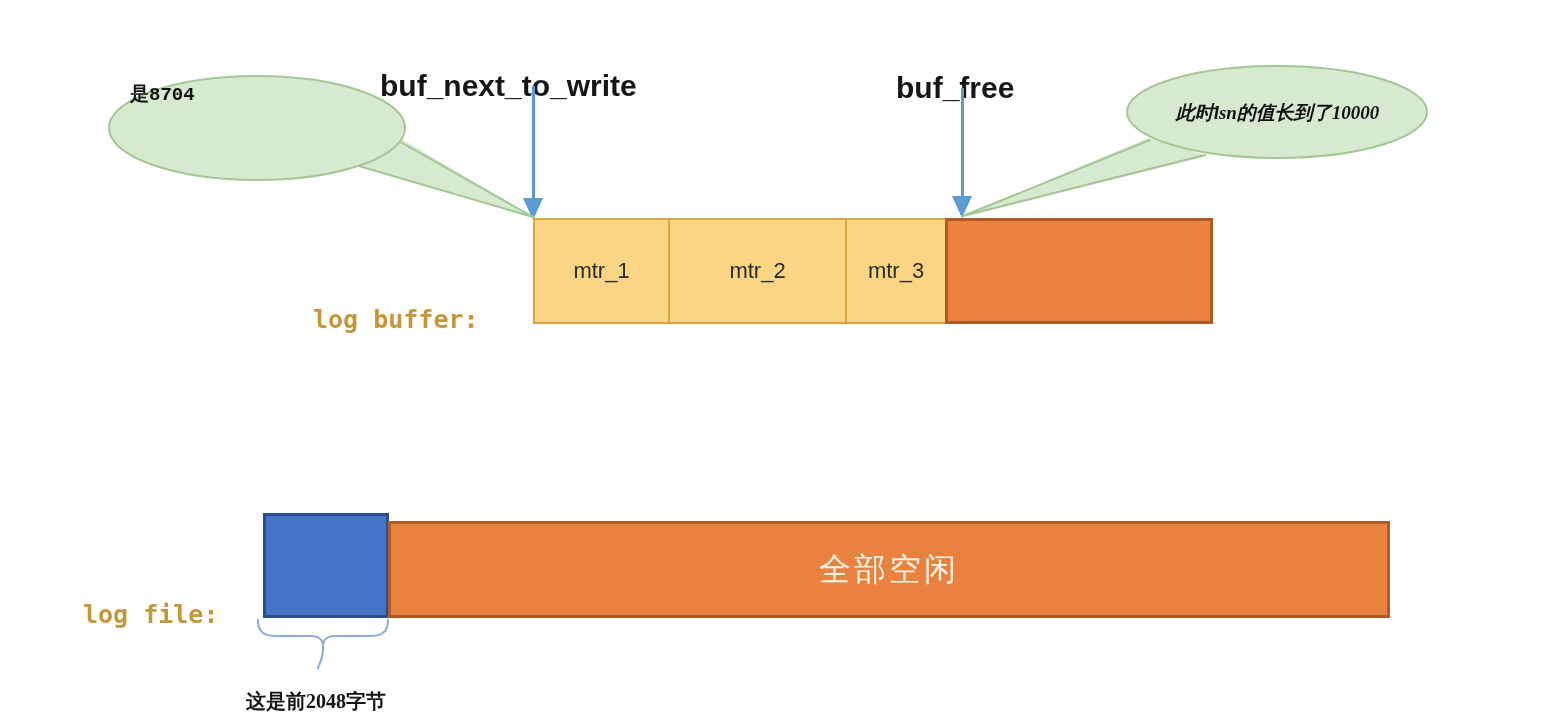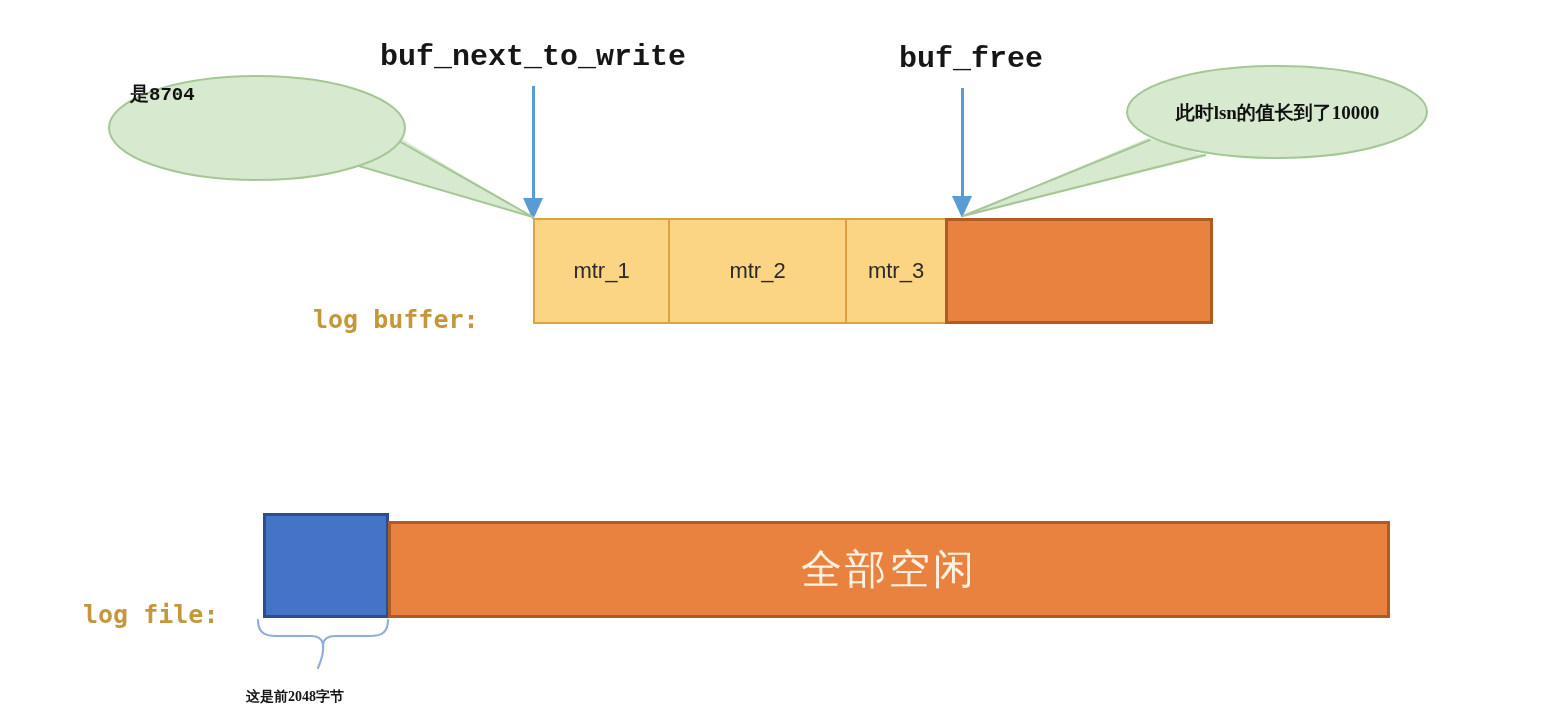--- a/index.html
+++ b/index.html
@@ -5,21 +5,21 @@
   html,body{margin:0;padding:0;background:#ffffff;}
   body{
     width:1548px;height:718px;position:relative;overflow:hidden;
     font-family:"Liberation Sans",sans-serif;
   }
   .abs{position:absolute;}
 
   
   .ptr-label{
     position:absolute;font-weight:bold;font-size:30px;color:#161616;
-    text-align:center;font-family:Liberation Mono, monospace;letter-spacing:0px;
+    font-family:Liberation Sans, sans-serif;letter-spacing:0px;margin-top:29px;
   }
   
   .arrow-line{position:absolute;width:3px;background:var(--arrow-blue);}
   .arrow-head{
     position:absolute;width:0;height:0;
     border-left:10px solid transparent;border-right:10px solid transparent;
     border-top:22px solid var(--arrow-blue);
   }
 
   
@@ -40,35 +40,35 @@
     font-size:22px;color:#2b2b2b;font-family:"Liberation Sans",sans-serif;
   }
   .seg-light + .seg-light{margin-left:-2px;}
   .seg-dark{
     background:var(--dark-orange);border:3px solid var(--dark-orange-border);
     margin-left:-2px;flex:1;
   }
   .seg-blue{background:var(--blue-fill);border:3px solid var(--blue-border);}
   .seg-free{
     background:var(--dark-orange);border:3px solid var(--dark-orange-border);
-    margin-left:-1px;flex:1;color:var(--free-text);font-size:41px;letter-spacing:3px;
+    margin-left:-1px;flex:1;color:var(--free-text);font-size:32px;letter-spacing:3px;
     font-family:Liberation Serif, serif;
     margin-top:8px;
   }
 
   
   .bar-label{
     position:absolute;font-family:"DejaVu Sans Mono","Liberation Mono",monospace;
     font-weight:bold;font-size:25px;color:var(--label-gold);white-space:nowrap;margin-top:44px;
   }
 
   
   .brace-path{fill:none;stroke:var(--brace-blue);stroke-width:2.2;stroke-linecap:round;}
   .note-text{
-    position:absolute;font-weight:bold;font-size:14px;color:#141414;white-space:nowrap;
+    position:absolute;font-weight:bold;font-size:20px;color:#141414;white-space:nowrap;
     font-family:"Liberation Serif",serif;
   }
 </style>
 </head>
 <body>
 
 <div class="ptr-label" style="left:380px;top:40px;width:235px;">buf_next_to_write</div>
 <div class="ptr-label" style="left:896px;top:42px;width:150px;">buf_free</div>
 
 <div class="arrow-line" style="left:532px;top:86px;height:114px;"></div>
@@ -83,21 +83,21 @@
 </svg>
 <div class="bubble-text" style="left:130px;top:83px;width:290px;">
   <span style="display:block;font-family:Liberation Mono, monospace;">是8704</span>
 </div>
 
 <svg class="bubble" style="left:940px;top:58px;" width="520" height="170" viewBox="0 0 520 170">
   <polygon class="bubble-tail-fill" points="208,80 268,98 23,158"></polygon>
   <path class="bubble-tail-edge" d="M210,82 L23,158 M265,97 L23,158"></path>
   <ellipse class="bubble-ellipse" cx="337" cy="54" rx="150" ry="46"></ellipse>
 </svg>
-<div class="bubble-text" style="left:1130px;top:100px;width:295px;text-align:center;">此时lsn的值长到了10000</div>
+<div class="bubble-text" style="left:1130px;top:100px;width:295px;text-align:center;font-style:italic;">此时lsn的值长到了10000</div>
 
 <div class="bar-label" style="left:313px;top:261px;">log buffer:</div>
 <div class="bar" style="left:533px;top:218px;width:680px;height:106px;">
   <div class="cell seg-light" style="width:137px;">mtr_1</div>
   <div class="cell seg-light" style="width:179px;">mtr_2</div>
   <div class="cell seg-light" style="width:102px;">mtr_3</div>
   <div class="cell seg-dark"></div>
 </div>
 
 <div class="bar-label" style="left:83px;top:556px;">log file:</div>

